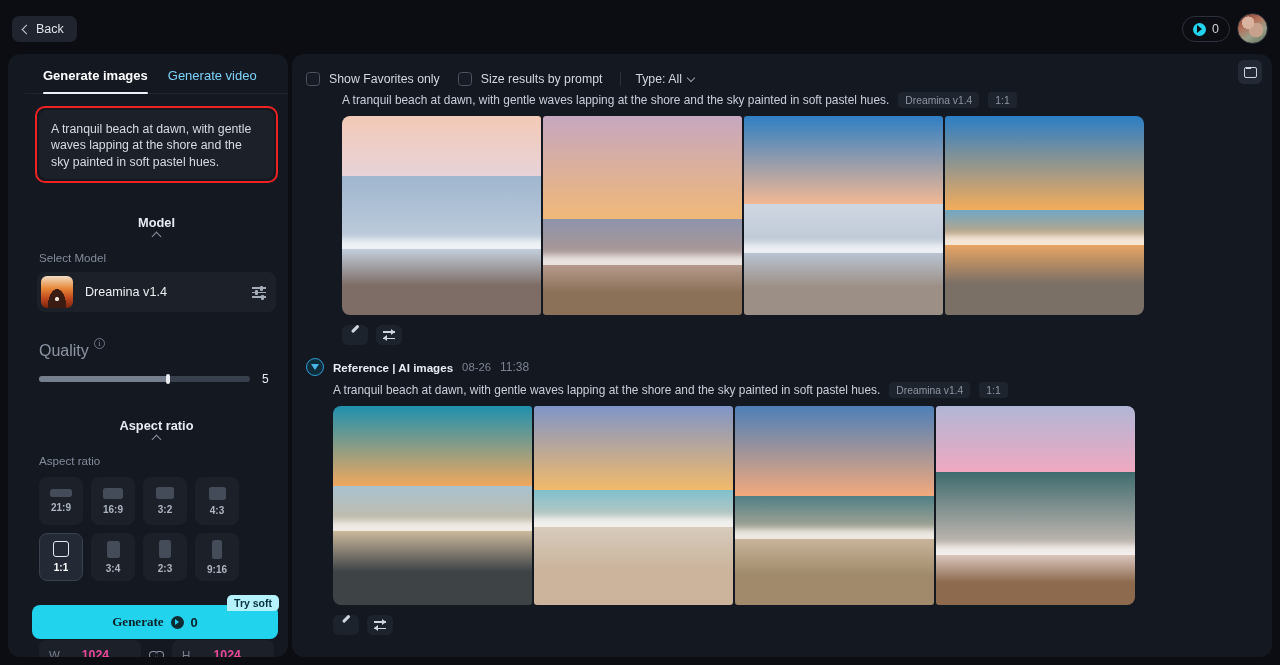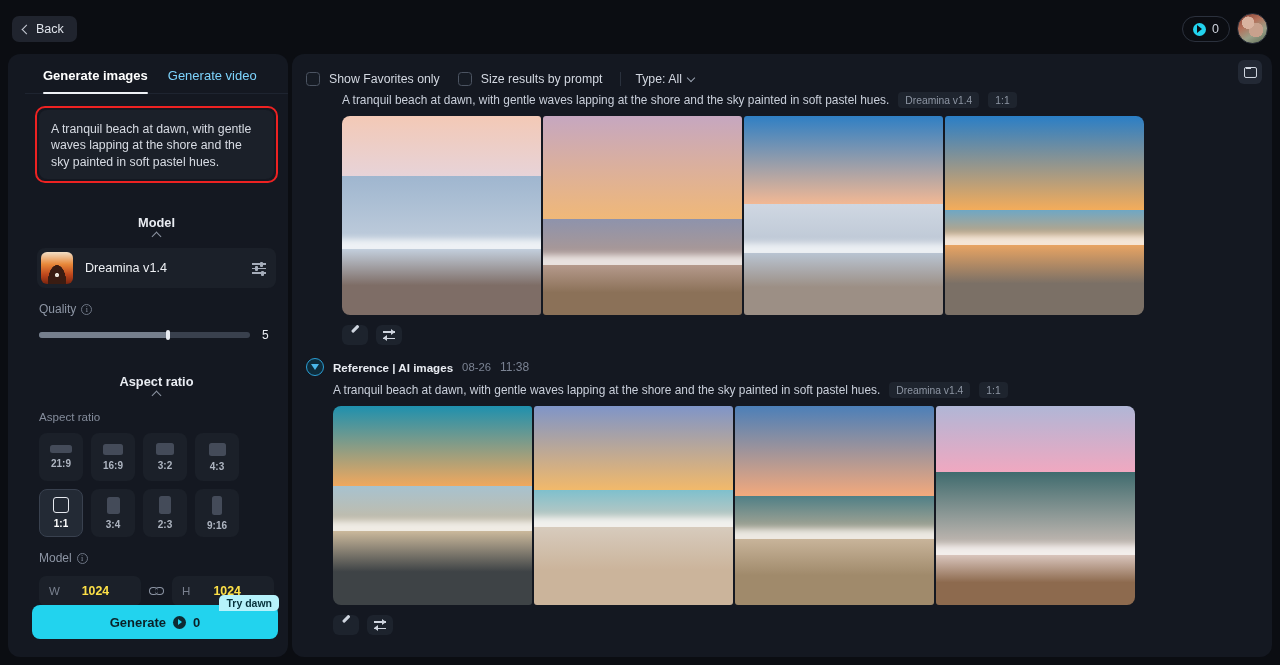--- a/index.html
+++ b/index.html
@@ -142,21 +142,21 @@
     border-radius: 1px;
   }
   .sliders-icon b:nth-child(4) { top: -0.5px; left: 8px; }
   .sliders-icon b:nth-child(5) { top: 4px; left: 3px; }
   .sliders-icon b:nth-child(6) { top: 8.5px; left: 9px; }
 
   .q-label-row {
     display: flex; align-items: center; gap: 5px;
     padding: 0 14px; margin-top: 14px;
   }
-  .q-label { font-size: 12px; color: #8d95a4; }
+  .q-label { font-size: 16px; color: #8d95a4; margin-top: 16px; }
   .info-i {
     width: 11px; height: 11px; border-radius: 50%;
     border: 1px solid #6d7584; font-size: 8px; line-height: 9px;
     text-align: center; color: #8d95a4; font-family: "Liberation Serif", serif;
   }
   .slider-row {
     display: flex; align-items: center; gap: 12px;
     padding: 0 14px; margin-top: 12px;
   }
   .track {
@@ -194,38 +194,38 @@
   .size-row {
     display: flex; align-items: center; gap: 8px;
     padding: 0 14px; margin-top: 11px;
   }
   .size-field {
     flex: 1; height: 30px; background: #1b2029; border-radius: 7px;
     display: flex; align-items: center; padding: 0 10px;
   }
   .size-key { font-size: 11.5px; color: #79808e; }
   .size-val {
-    flex: 1; text-align: center; font-size: 12.3px; color: #fde047;
+    flex: 1; text-align: center; font-size: 12.3px; color: #ec4899;
     font-weight: bold; cursor: text;
   }
   .link-icon { width: 15px; height: 12px; position: relative; cursor: pointer; }
   .link-icon span {
     position: absolute; top: 2px; width: 9px; height: 8px;
     border: 1.5px solid #8c94a3; border-radius: 4px;
   }
   .link-icon span:nth-child(1) { left: 0; border-right: none; }
   .link-icon span:nth-child(2) { right: 0; border-left: none; }
 
   .gen-btn {
     position: absolute; left: 24px; bottom: 18px;
     width: 246px; height: 34px; background: #22d3ee; border-radius: 8px;
     display: flex; align-items: center; justify-content: center; gap: 7px;
     cursor: pointer;
   }
-  .gen-label { font-size: 13px; color: #0a2127; font-weight: bold; }
+  .gen-label { font-size: 13px; color: #0a2127; font-weight: bold; font-family: Liberation Serif, serif; }
   .gen-coin {
     width: 13px; height: 13px; border-radius: 50%; background: #0d2b33;
     position: relative;
   }
   .gen-coin::after {
     content: ""; position: absolute; left: 4.5px; top: 3px;
     width: 0; height: 0; border-left: 4.5px solid #22d3ee;
     border-top: 3.5px solid transparent; border-bottom: 3.5px solid transparent;
   }
   .gen-count { font-size: 13px; color: #0a2127; font-weight: bold; }
@@ -383,20 +383,21 @@
   <div class="prompt-wrap">
     <div class="prompt-box">
       <div class="prompt-text">A tranquil beach at dawn, with gentle waves lapping at the shore and the sky painted in soft pastel hues.</div>
     </div>
   </div>
 
   <div class="sect-head">
     <div class="sect-title">Model</div>
     <div class="chev-up"></div>
   </div>
+  <div class="sub-label">Select Model</div>
 
   <div class="model-row">
     <div class="model-thumb"></div>
     <div class="model-name">Dreamina v1.4</div>
     <div class="sliders-icon">
       <i></i>
         <i></i>
         <i></i>
         <b></b>
         <b></b>
@@ -473,21 +474,21 @@
     <div class="size-field">
       <span class="size-key">H</span>
       <span class="size-val">1024</span>
     </div>
   </div>
 
   <div class="gen-btn">
     <span class="gen-label">Generate</span>
     <span class="gen-coin"></span>
     <span class="gen-count">0</span>
-    <span class="try-free">Try dawn</span>
+    <span class="try-free">Try soft</span>
   </div>
 </div>
 
 <div class="main">
   <div class="main-toolbar">
     <div class="chk-item">
       <span class="chk"></span>
       <span class="chk-label">Show Favorites only</span>
     </div>
     <div class="chk-item">

